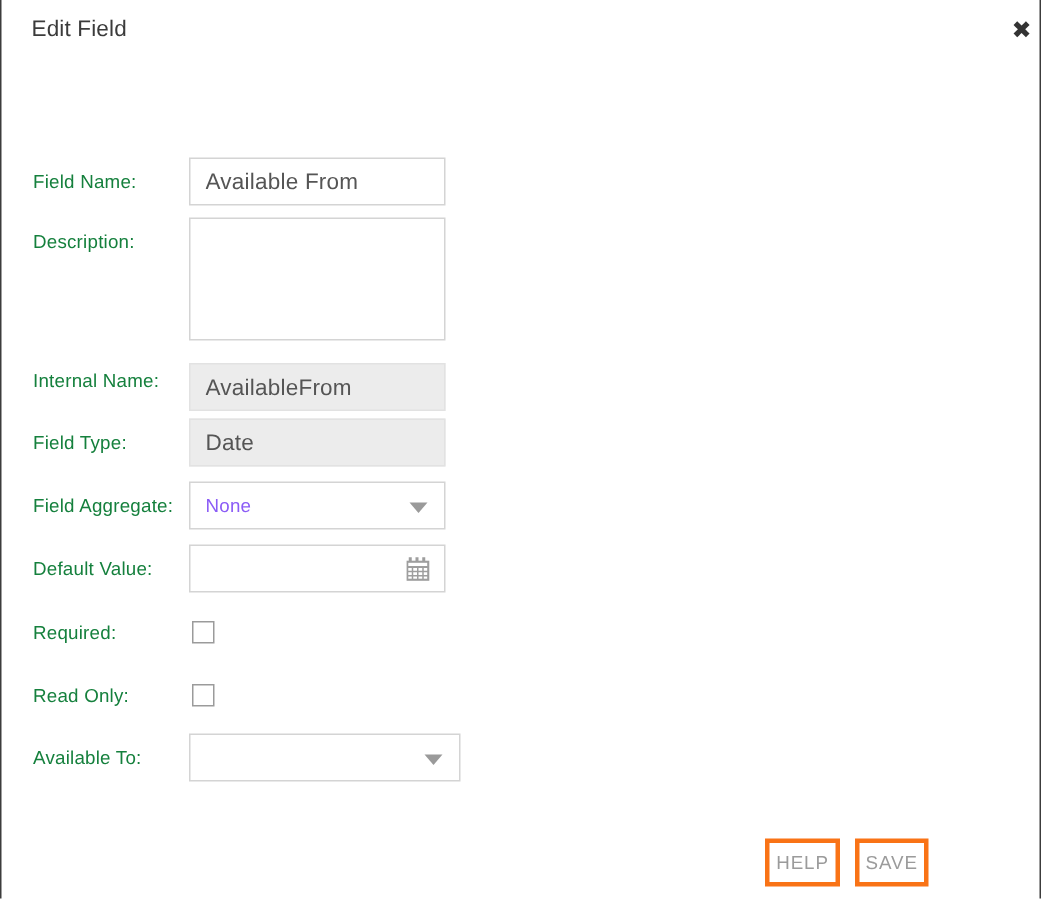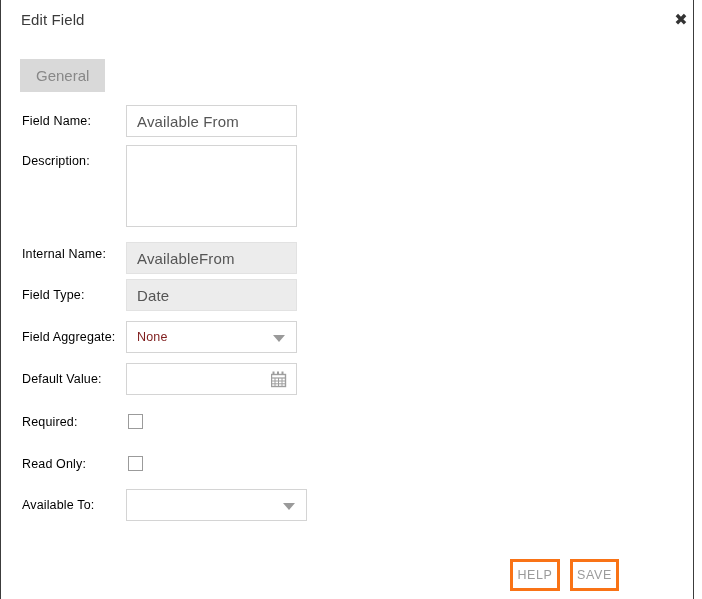--- a/index.html
+++ b/index.html
@@ -91,21 +91,21 @@
     width: 694px;
   }
   .row {
     position: absolute;
     left: 0;
   }
   .lbl {
     position: absolute;
     left: 21px;
     font-size: 12.5px;
-    color: #000000;
+    color: #15803d;
     white-space: nowrap;
     letter-spacing: 0.15px;
   }
   .ctl {
     position: absolute;
     left: 125px;
     box-sizing: border-box;
   }
 
   .textbox {
@@ -149,21 +149,21 @@
     background: #ffffff;
     box-sizing: border-box;
     cursor: pointer;
   }
   .select .sel-text {
     position: absolute;
     left: 10px;
     top: 0;
     line-height: 30px;
     font-size: 12.5px;
-    color: #7f1d1d;
+    color: #8b5cf6;
     letter-spacing: 0.15px;
   }
   .select.muted .sel-text { color: #8e8e8e; }
   .select.wide { width: 181px; }
   .caret {
     position: absolute;
     right: 11px;
     top: 13px;
     width: 0;
     height: 0;
@@ -229,23 +229,20 @@
 <body>
 
 <div class="dialog">
 
   <div class="dialog-title">Edit Field</div>
 
   <div class="close-btn">
     <span>✖</span>
   </div>
 
-  <div class="tab-strip">
-    <div class="tab">General</div>
-  </div>
 
   <div class="form">
 
     <div class="row" style="top:105px;">
       <div class="lbl" style="top:9px;">Field Name:</div>
       <div class="ctl" style="top:0;">
         <input class="textbox" type="text" value="Available From" style="">
       </div>
     </div>
 

